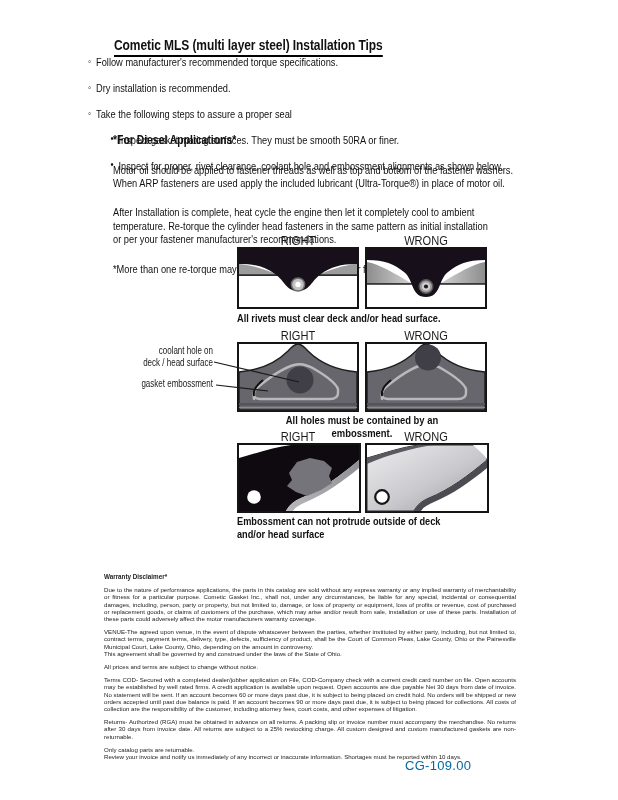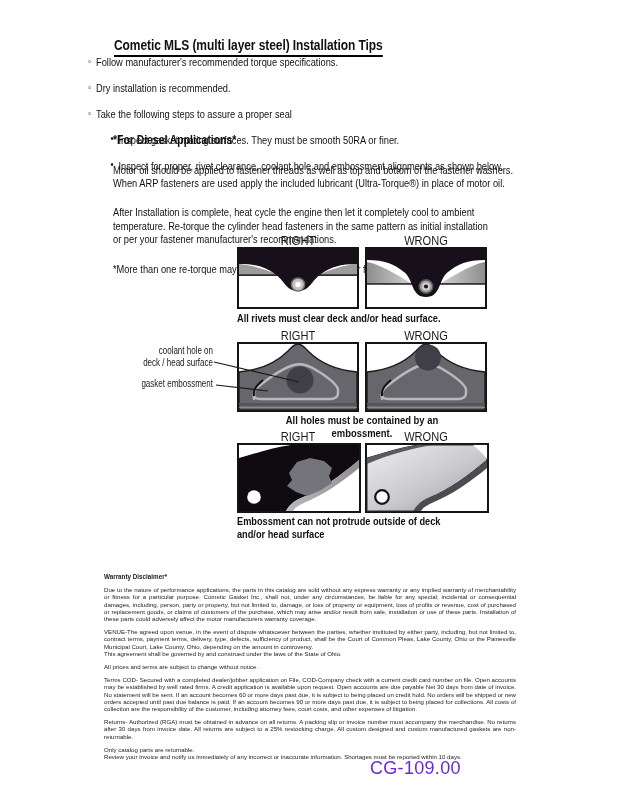--- a/index.html
+++ b/index.html
@@ -32,21 +32,21 @@
   .caption { position:absolute; font-size:11.5px; font-weight:bold; line-height:13px; }
 
   .callout { position:absolute; font-size:10px; line-height:11.5px; text-align:right; color:#1a1a1a; }
   .ptr-overlay { position:absolute; left:110px; top:330px; pointer-events:none; }
 
   .disclaimer { position:absolute; left:104px; top:573px; width:412px; font-size:6.1px; line-height:7.2px; color:#1c1c1c; }
   .disclaimer h3 { font-size:6.3px; font-weight:bold; margin-bottom:6px; }
   .disclaimer p { margin-bottom:6px; text-align:justify; white-space:pre-line; }
   .disclaimer p.noj { text-align:left; }
 
-  .pageno { position:absolute; left:370px; top:758px; font-size:18px; letter-spacing:0.3px; color:#6d28d9; }
+  .pageno { position:absolute; left:405px; top:758px; font-size:13px; letter-spacing:0.3px; color:#0369a1; }
 </style>
 </head>
 <body>
 
 <div class="page">
 
   <div class="title cx">
     <span>Cometic MLS (multi layer steel) Installation Tips</span>
   </div>
 

